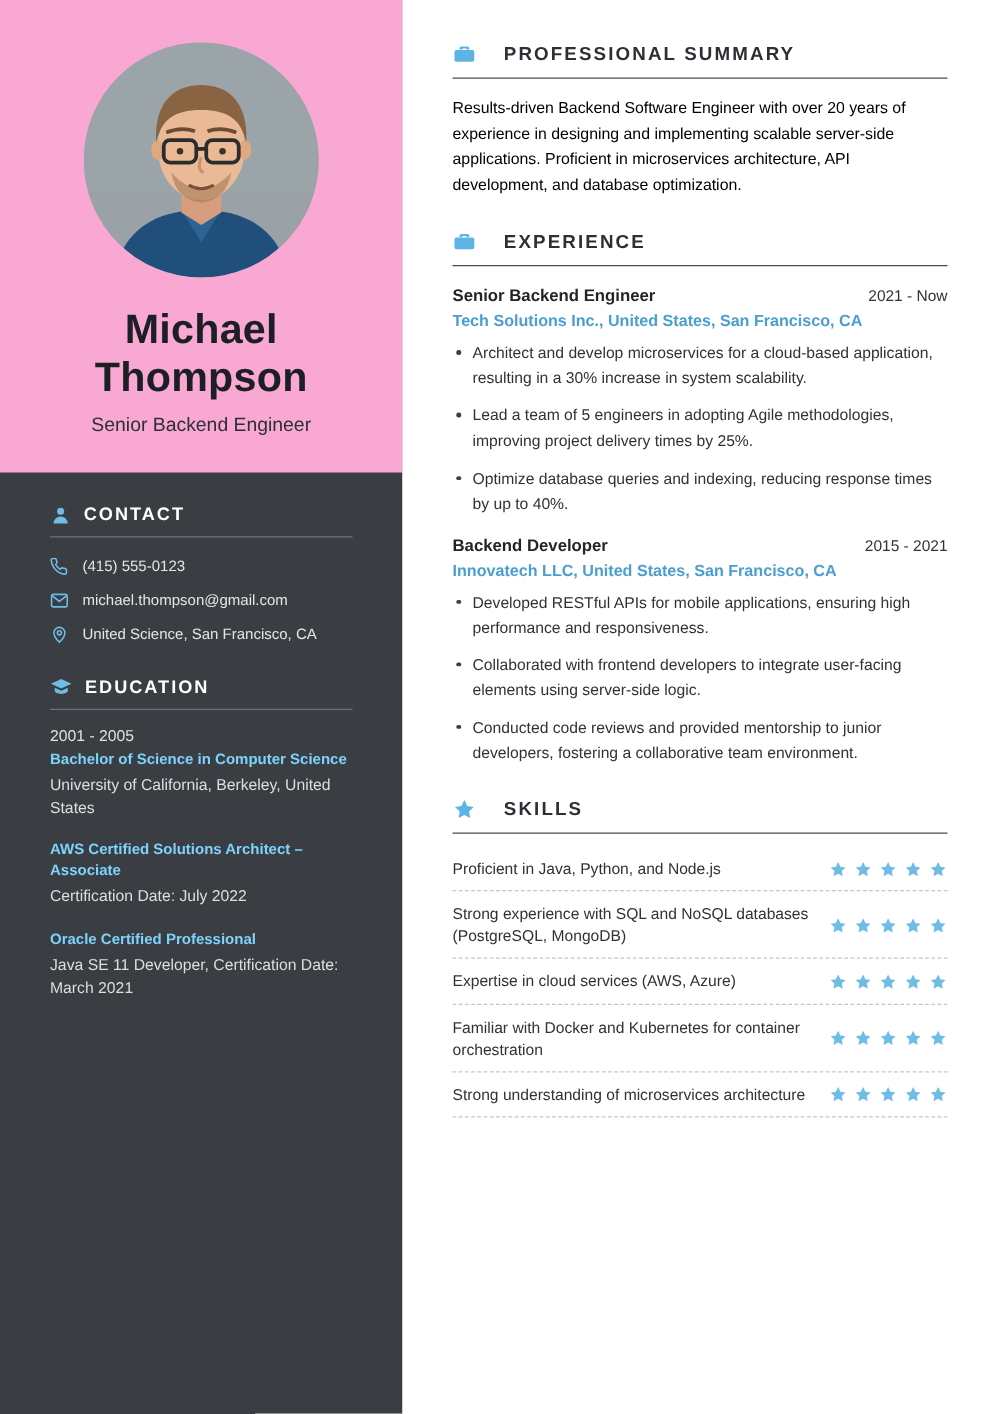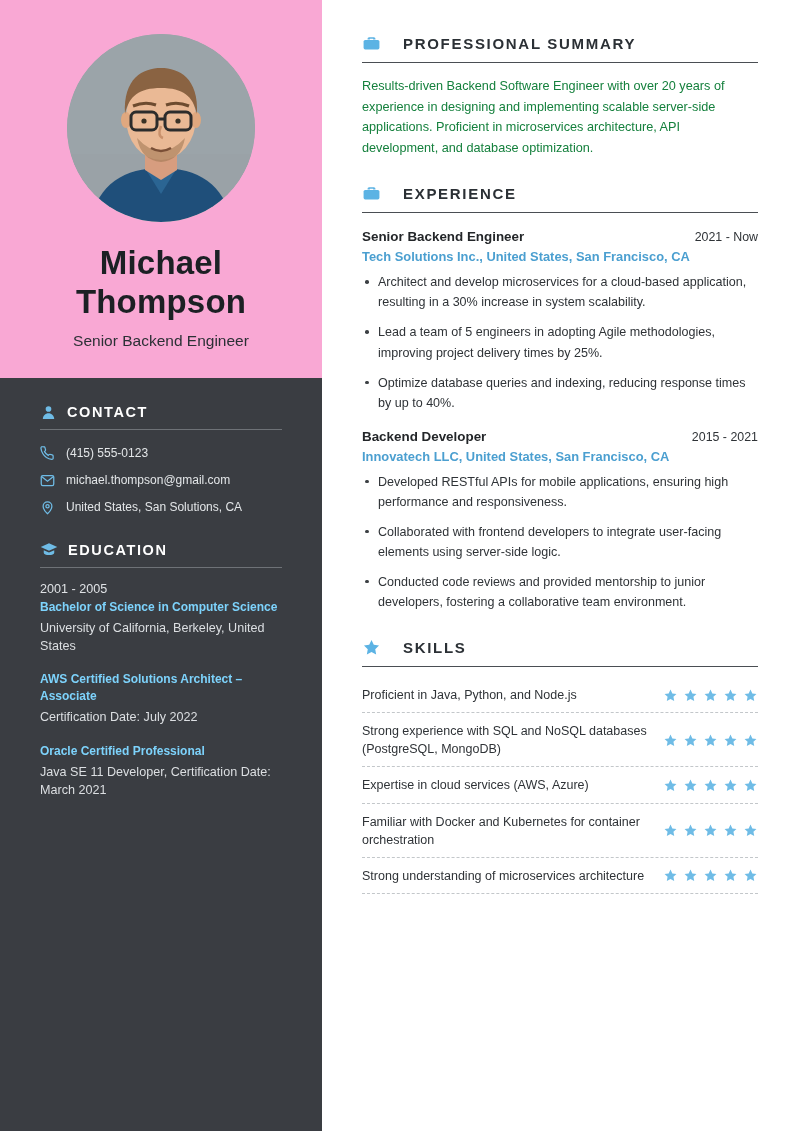--- a/index.html
+++ b/index.html
@@ -110,21 +110,21 @@
   .main-head .ttl {
     font-size: 15px;
     font-weight: bold;
     letter-spacing: 1.7px;
     color: #2b3035;
   }
   .summary {
     margin-top: 13px;
     font-size: 12.7px;
     line-height: 1.62;
-    color: #15803d;
+    color: #000000;
   }
 
   .job { margin-top: 16px; }
   .job-top {
     display: flex;
     justify-content: space-between;
     align-items: baseline;
     gap: 12px;
   }
   .job-title { font-size: 13.4px; font-weight: bold; color: #232629; }
@@ -257,21 +257,21 @@
             </span>
             <span>michael.thompson@gmail.com</span>
           </div>
           <div class="contact-row">
             <span class="ic">
               <svg width="15" height="15" viewBox="0 0 24 24" fill="none" stroke="#6fbce6" stroke-width="2">
                   <path d="M12 22s7-6.2 7-12A7 7 0 0 0 5 10c0 5.8 7 12 7 12z"></path>
                   <circle cx="12" cy="10" r="2.6"></circle>
                 </svg>
             </span>
-            <span>United States, San Solutions, CA</span>
+            <span>United Science, San Francisco, CA</span>
           </div>
         </div>
       </section>
 
       <section class="side-sec">
         <div class="side-head">
           <span class="ic">
             <svg width="18" height="18" viewBox="0 0 24 24" fill="#6fbce6">
                 <path d="M12 3 1 8l11 5 11-5-11-5z"></path>
                 <path d="M5 12.2v3.3c0 1.8 3.1 3.3 7 3.3s7-1.5 7-3.3v-3.3l-7 3.2-7-3.2z"></path>

